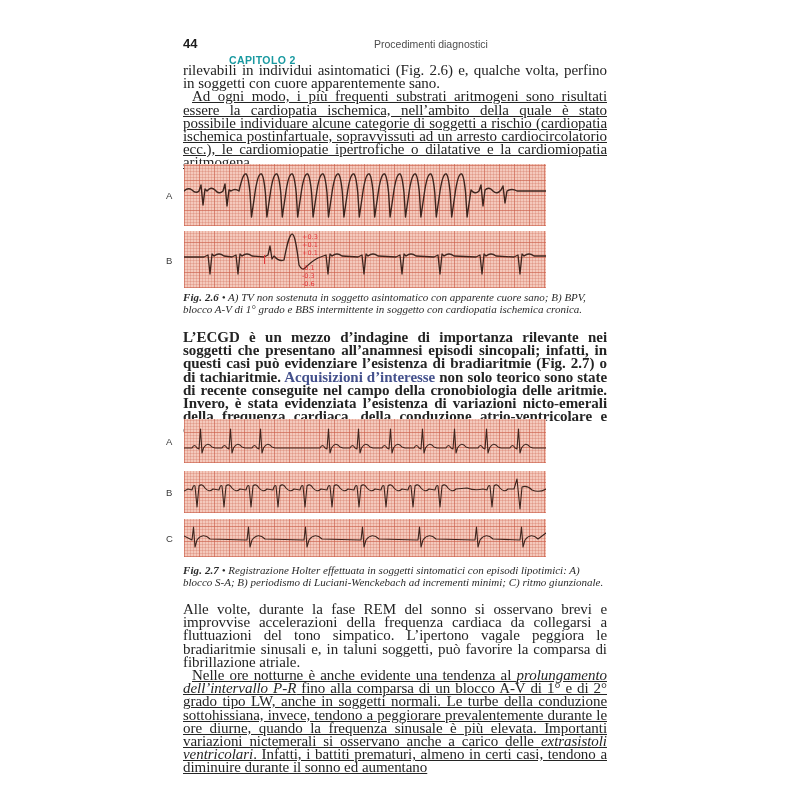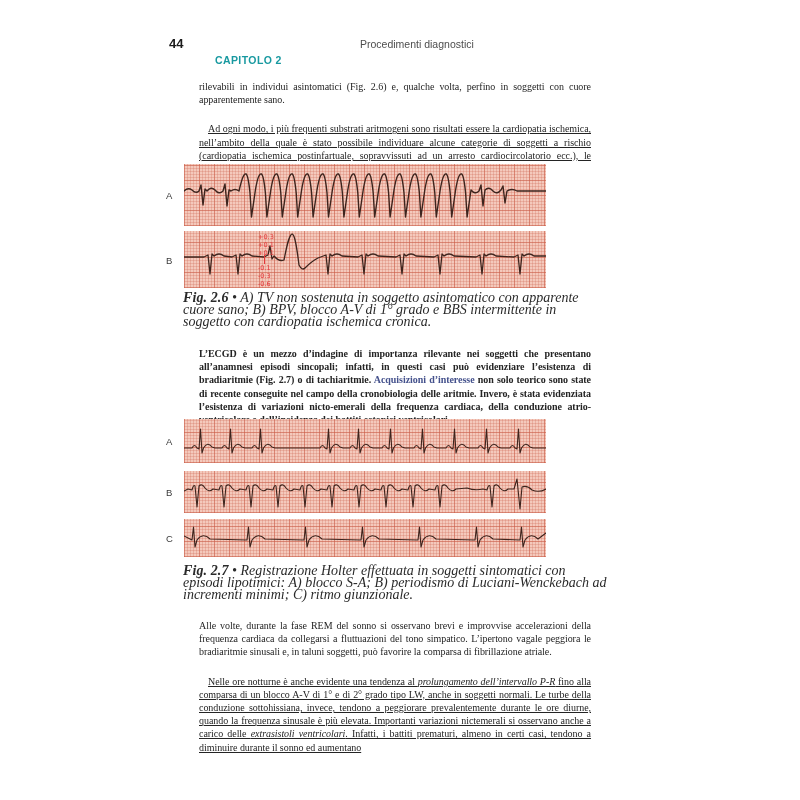--- a/index.html
+++ b/index.html
@@ -1,52 +1,52 @@
 <!DOCTYPE html>
 <html><head>
 <meta charset="utf-8">
 <style>
   html,body{margin:0;padding:0;background:#ffffff;}
   .page{position:relative;width:800px;height:800px;background:#ffffff;overflow:hidden;
         font-family:"Liberation Serif",serif;color:#242424;}
 
   
-  .hdr{position:absolute;top:36px;left:169px;width:424px;height:16px;}
+  .hdr{position:absolute;top:36px;left:183px;width:424px;height:16px;}
   .hdr span{position:absolute;white-space:nowrap;}
   .hdr .num{left:0;top:0;font:bold 13px "Liberation Sans",sans-serif;color:#1c1c1c;}
   .hdr .chap{left:46px;top:2px;font:bold 10.5px "Liberation Sans",sans-serif;color:#1899a0;letter-spacing:.4px;margin-top:16px;}
   .hdr .sec{left:157px;top:2px;font:10.5px "Liberation Sans",sans-serif;color:#4d4d4d;padding-left:34px;}
 
   
   .tblock{position:absolute;left:183px;width:424px;}
-  .tblock p{margin:16px;font-size:10px;line-height:13.2px;letter-spacing:-0.05px;
+  .tblock p{margin:0;font-size:15px;line-height:13.2px;letter-spacing:-0.05px;
             text-align:justify;color:#242424;}
   .tblock p.ind{text-indent:9px;text-decoration:underline;}
   .blue{color:#44518c;}
 
   
   .caption{position:absolute;left:183px;width:424px;margin:0;
-           font-size:14px;line-height:11.8px;font-style:italic;color:#2a2a2a;text-align:left;}
+           font-size:11px;line-height:11.8px;font-style:italic;color:#2a2a2a;text-align:left;}
   .caption b{letter-spacing:.1px;}
 
   
   .fig{position:absolute;left:184px;width:362px;}
   .strip{position:absolute;left:0;width:362px;
      background-color:#f4c9bc;
      background-image:
        repeating-linear-gradient(90deg, rgba(201,91,70,.50) 0 1px, transparent 1px 15px),
        repeating-linear-gradient(0deg,  rgba(201,91,70,.50) 0 1px, transparent 1px 15px),
        repeating-linear-gradient(90deg, rgba(206,105,85,.28) 0 1px, transparent 1px 3px),
        repeating-linear-gradient(0deg,  rgba(206,105,85,.28) 0 1px, transparent 1px 3px);}
   .strip svg{position:absolute;left:0;top:0;}
   .strip-label{position:absolute;left:-18px;top:50%;transform:translateY(-50%);
                font:9.5px "Liberation Sans",sans-serif;color:#3a3a3a;}
   .vscale{position:absolute;left:74px;top:2px;width:20px;color:#e5383b;
           font:6.5px "DejaVu Sans",sans-serif;line-height:8px;z-index:2;}
-  .vscale span{display:block;}
+  .vscale span{display:block;margin-left:44px;}
   .vscale .gap{height:7px;}
   .vtick{position:absolute;left:80px;top:24px;width:1px;height:9px;background:#e5383b;z-index:2;}
 </style>
 </head>
 <body>
 
 <div class="page">
 
   <div class="hdr">
     <span class="num">44</span>

